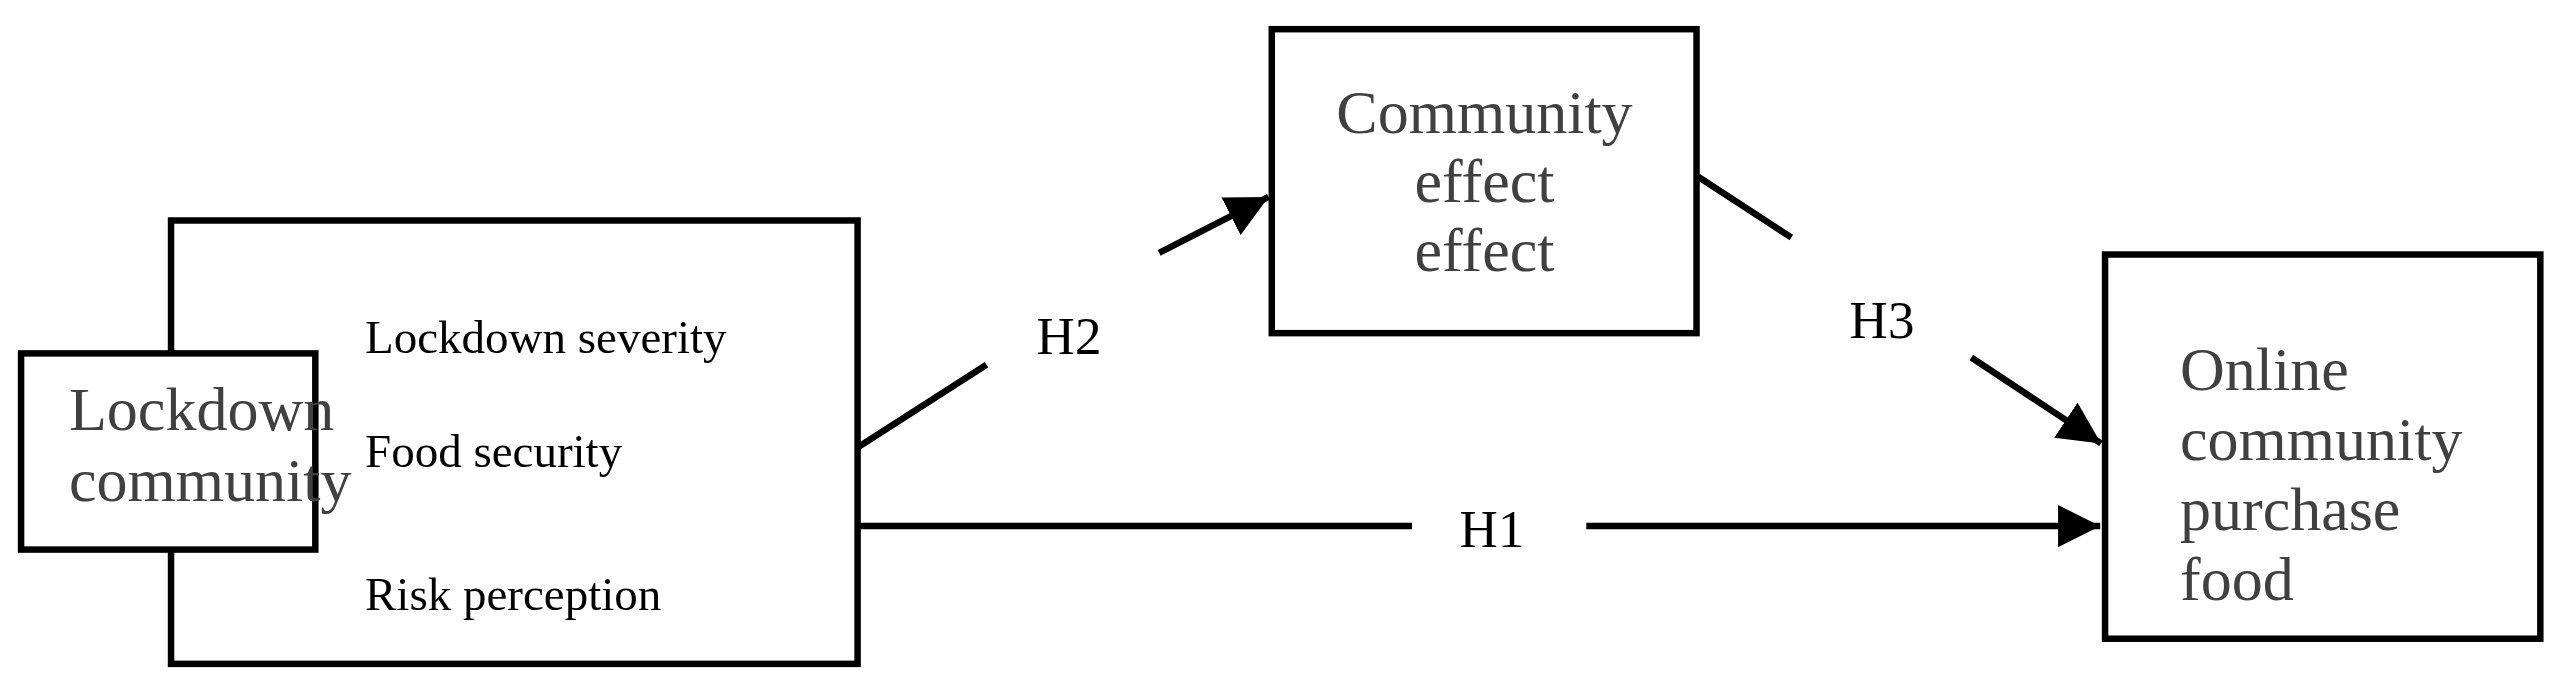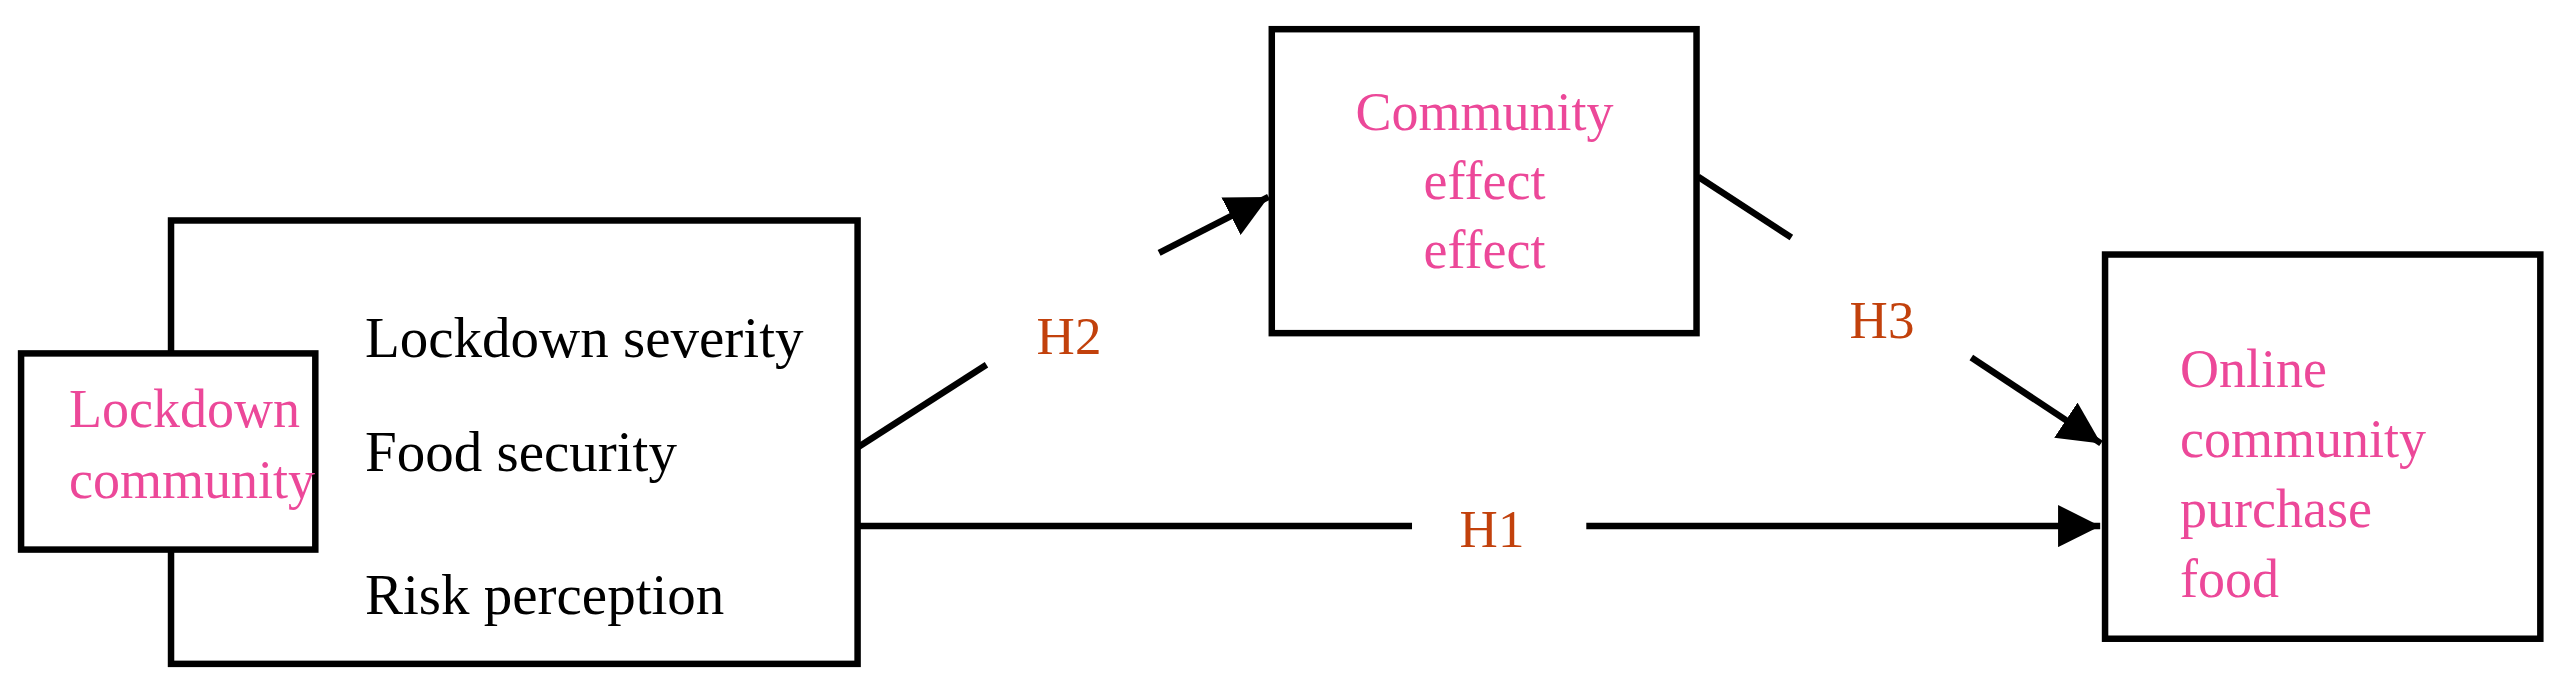--- a/index.html
+++ b/index.html
@@ -5,34 +5,34 @@
   html,body{margin:0;padding:0;background:#ffffff;}
   #canvas{
     position:relative;
     width:2576px;height:689px;
     background:#ffffff;
     color:#000000;
     font-family:"Liberation Serif","DejaVu Serif",serif;
     overflow:hidden;
   }
   #wires{position:absolute;left:0;top:0;width:2576px;height:689px;}
-  .node-text{position:absolute;font-size:54px;color:#ec4899;}
+  .node-text{position:absolute;font-size:62px;color:#404040;}
   .node-line{display:block;}
   #omicron-text{left:69px;top:374px;line-height:71px;}
-  .predictor-item{position:absolute;left:365px;font-size:57px;line-height:71px;}
+  .predictor-item{position:absolute;left:365px;font-size:47px;line-height:71px;}
   #predictor-1{top:302px;}
   #predictor-2{top:416px;}
   #predictor-3{top:559px;}
   #community-text{left:1269px;top:78px;width:431px;text-align:center;line-height:69px;}
   #purchase-text{left:2180px;top:334px;line-height:70px;}
   .h-label{
     position:absolute;
     font-size:53px;line-height:53px;
     transform:translate(-50%,-50%);
-    color:#c2410c;
+    color:#000000;
   }
   #h2-label{left:1069px;top:336px;}
   #h1-label{left:1492px;top:529px;text-align:right;}
   #h3-label{left:1882px;top:320px;}
 </style>
 </head>
 <body>
 
 <div id="canvas">
 

